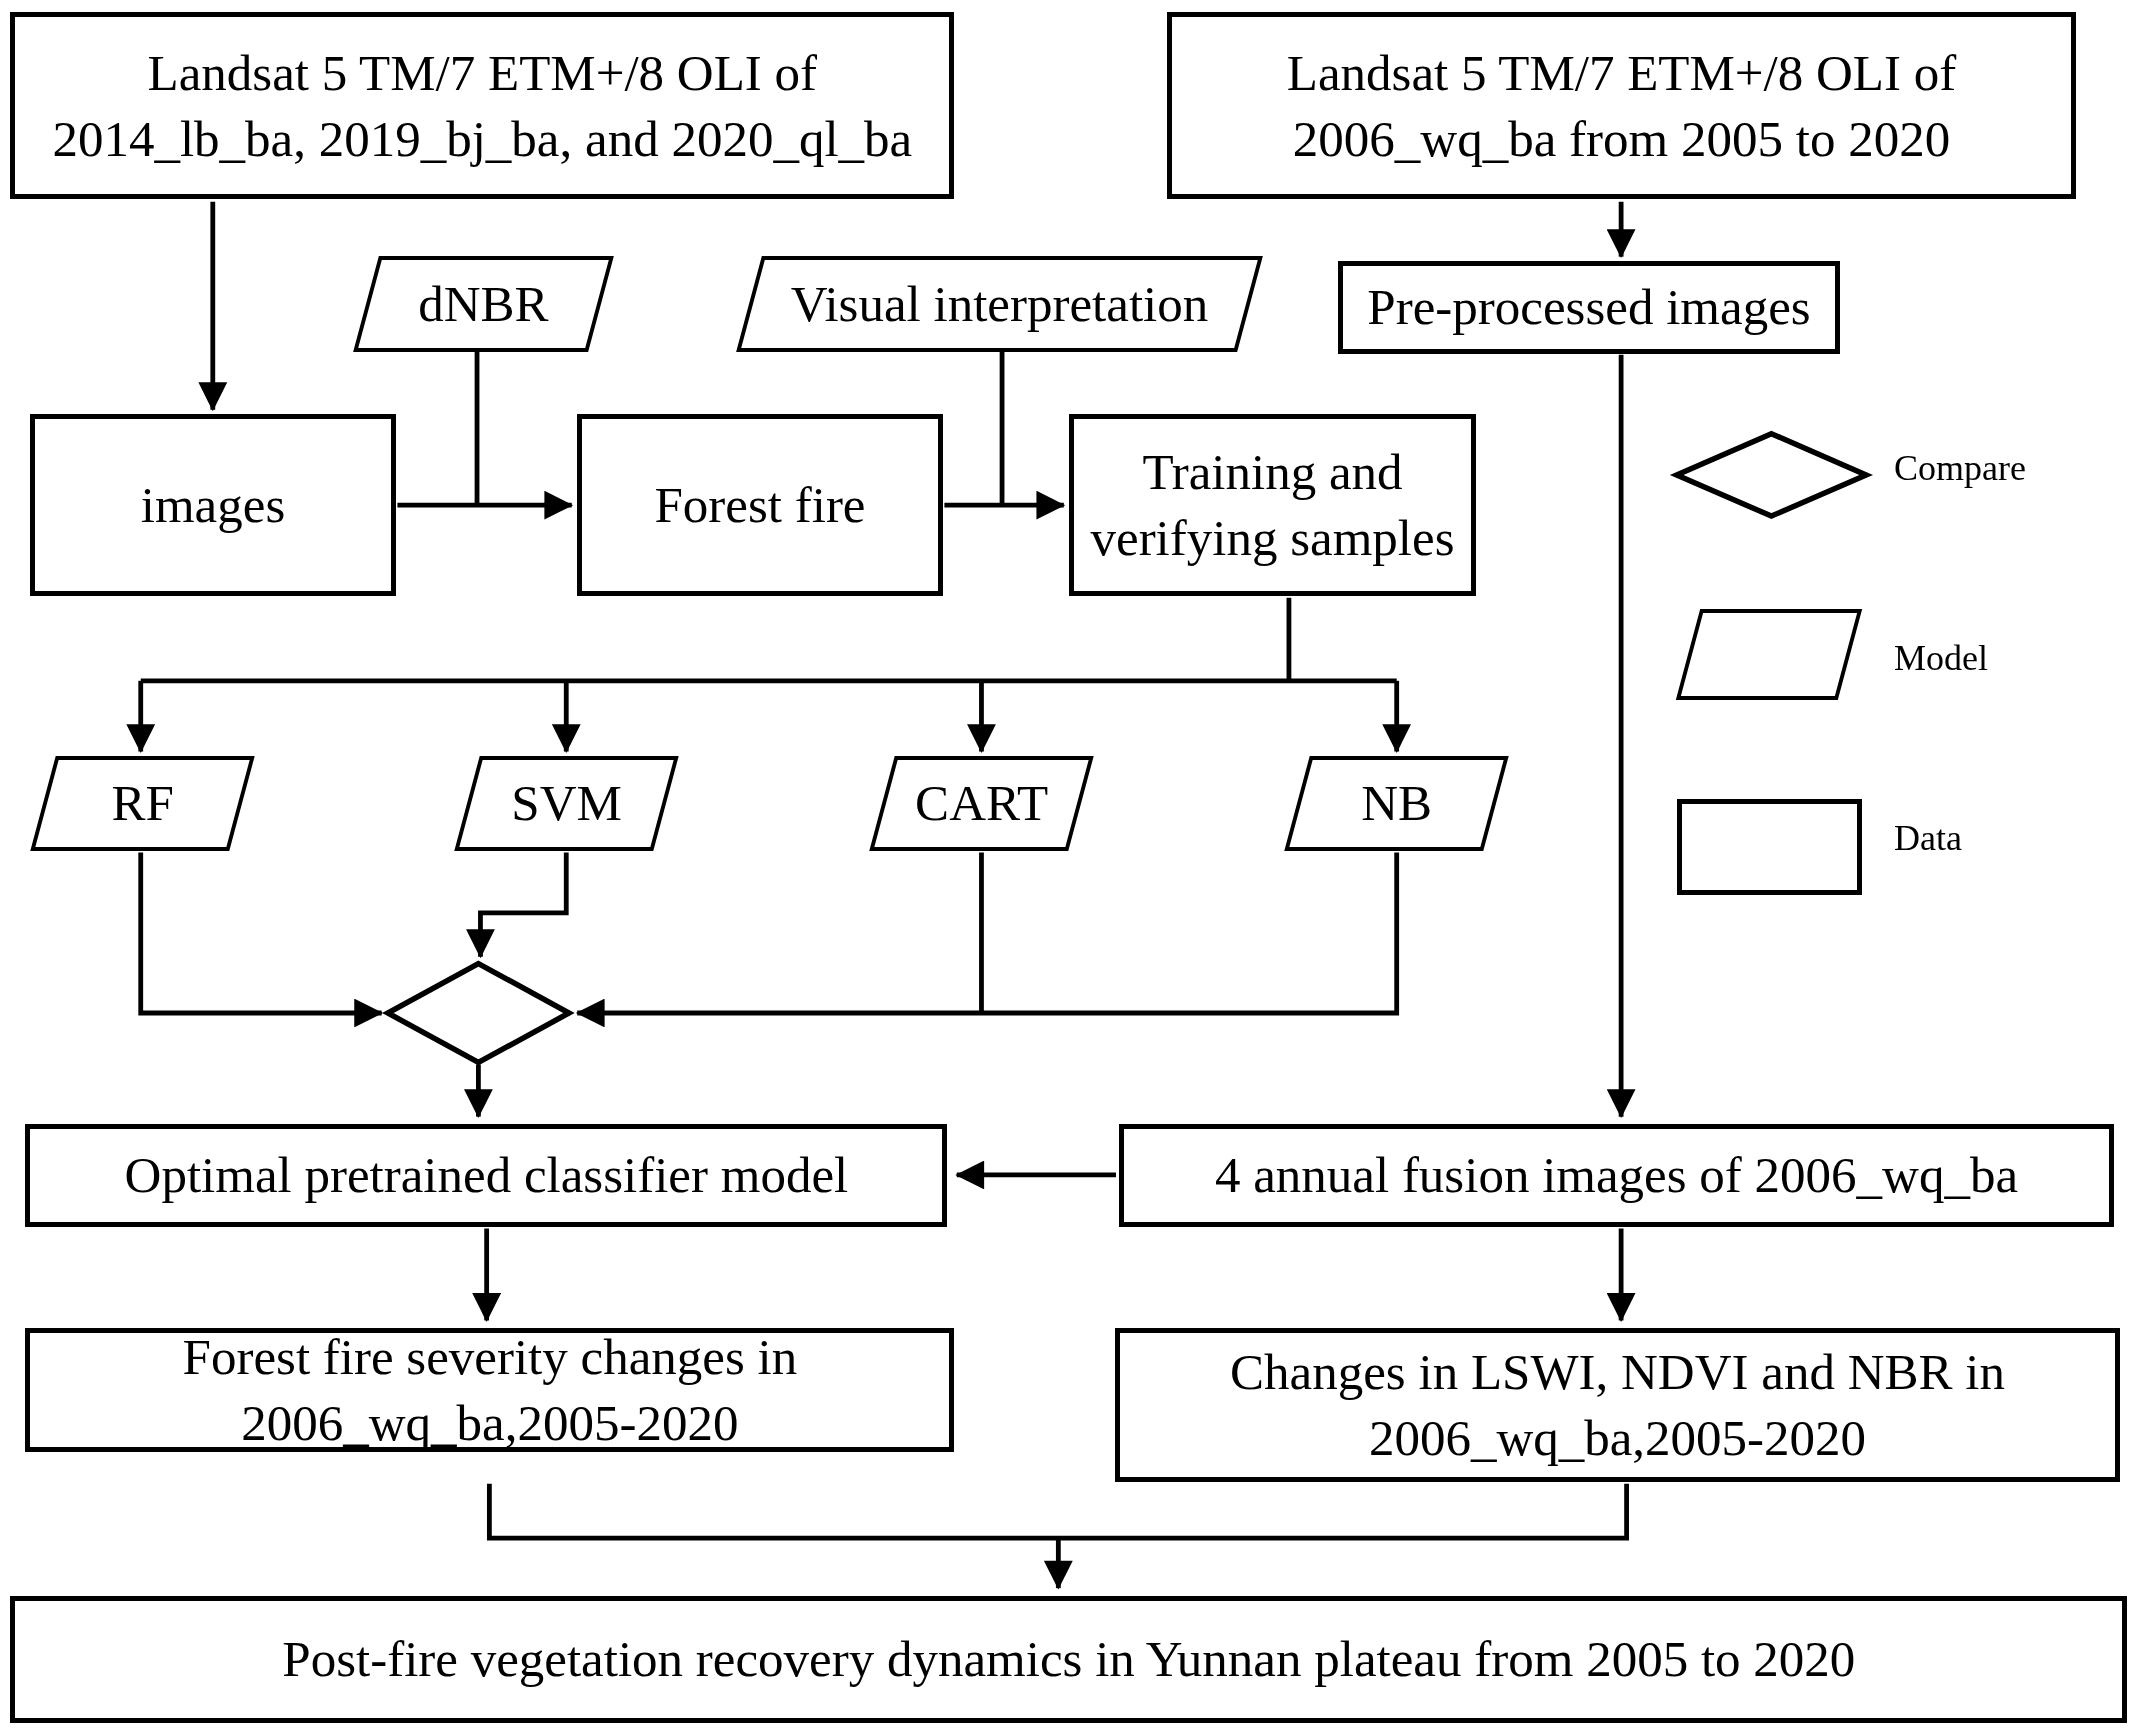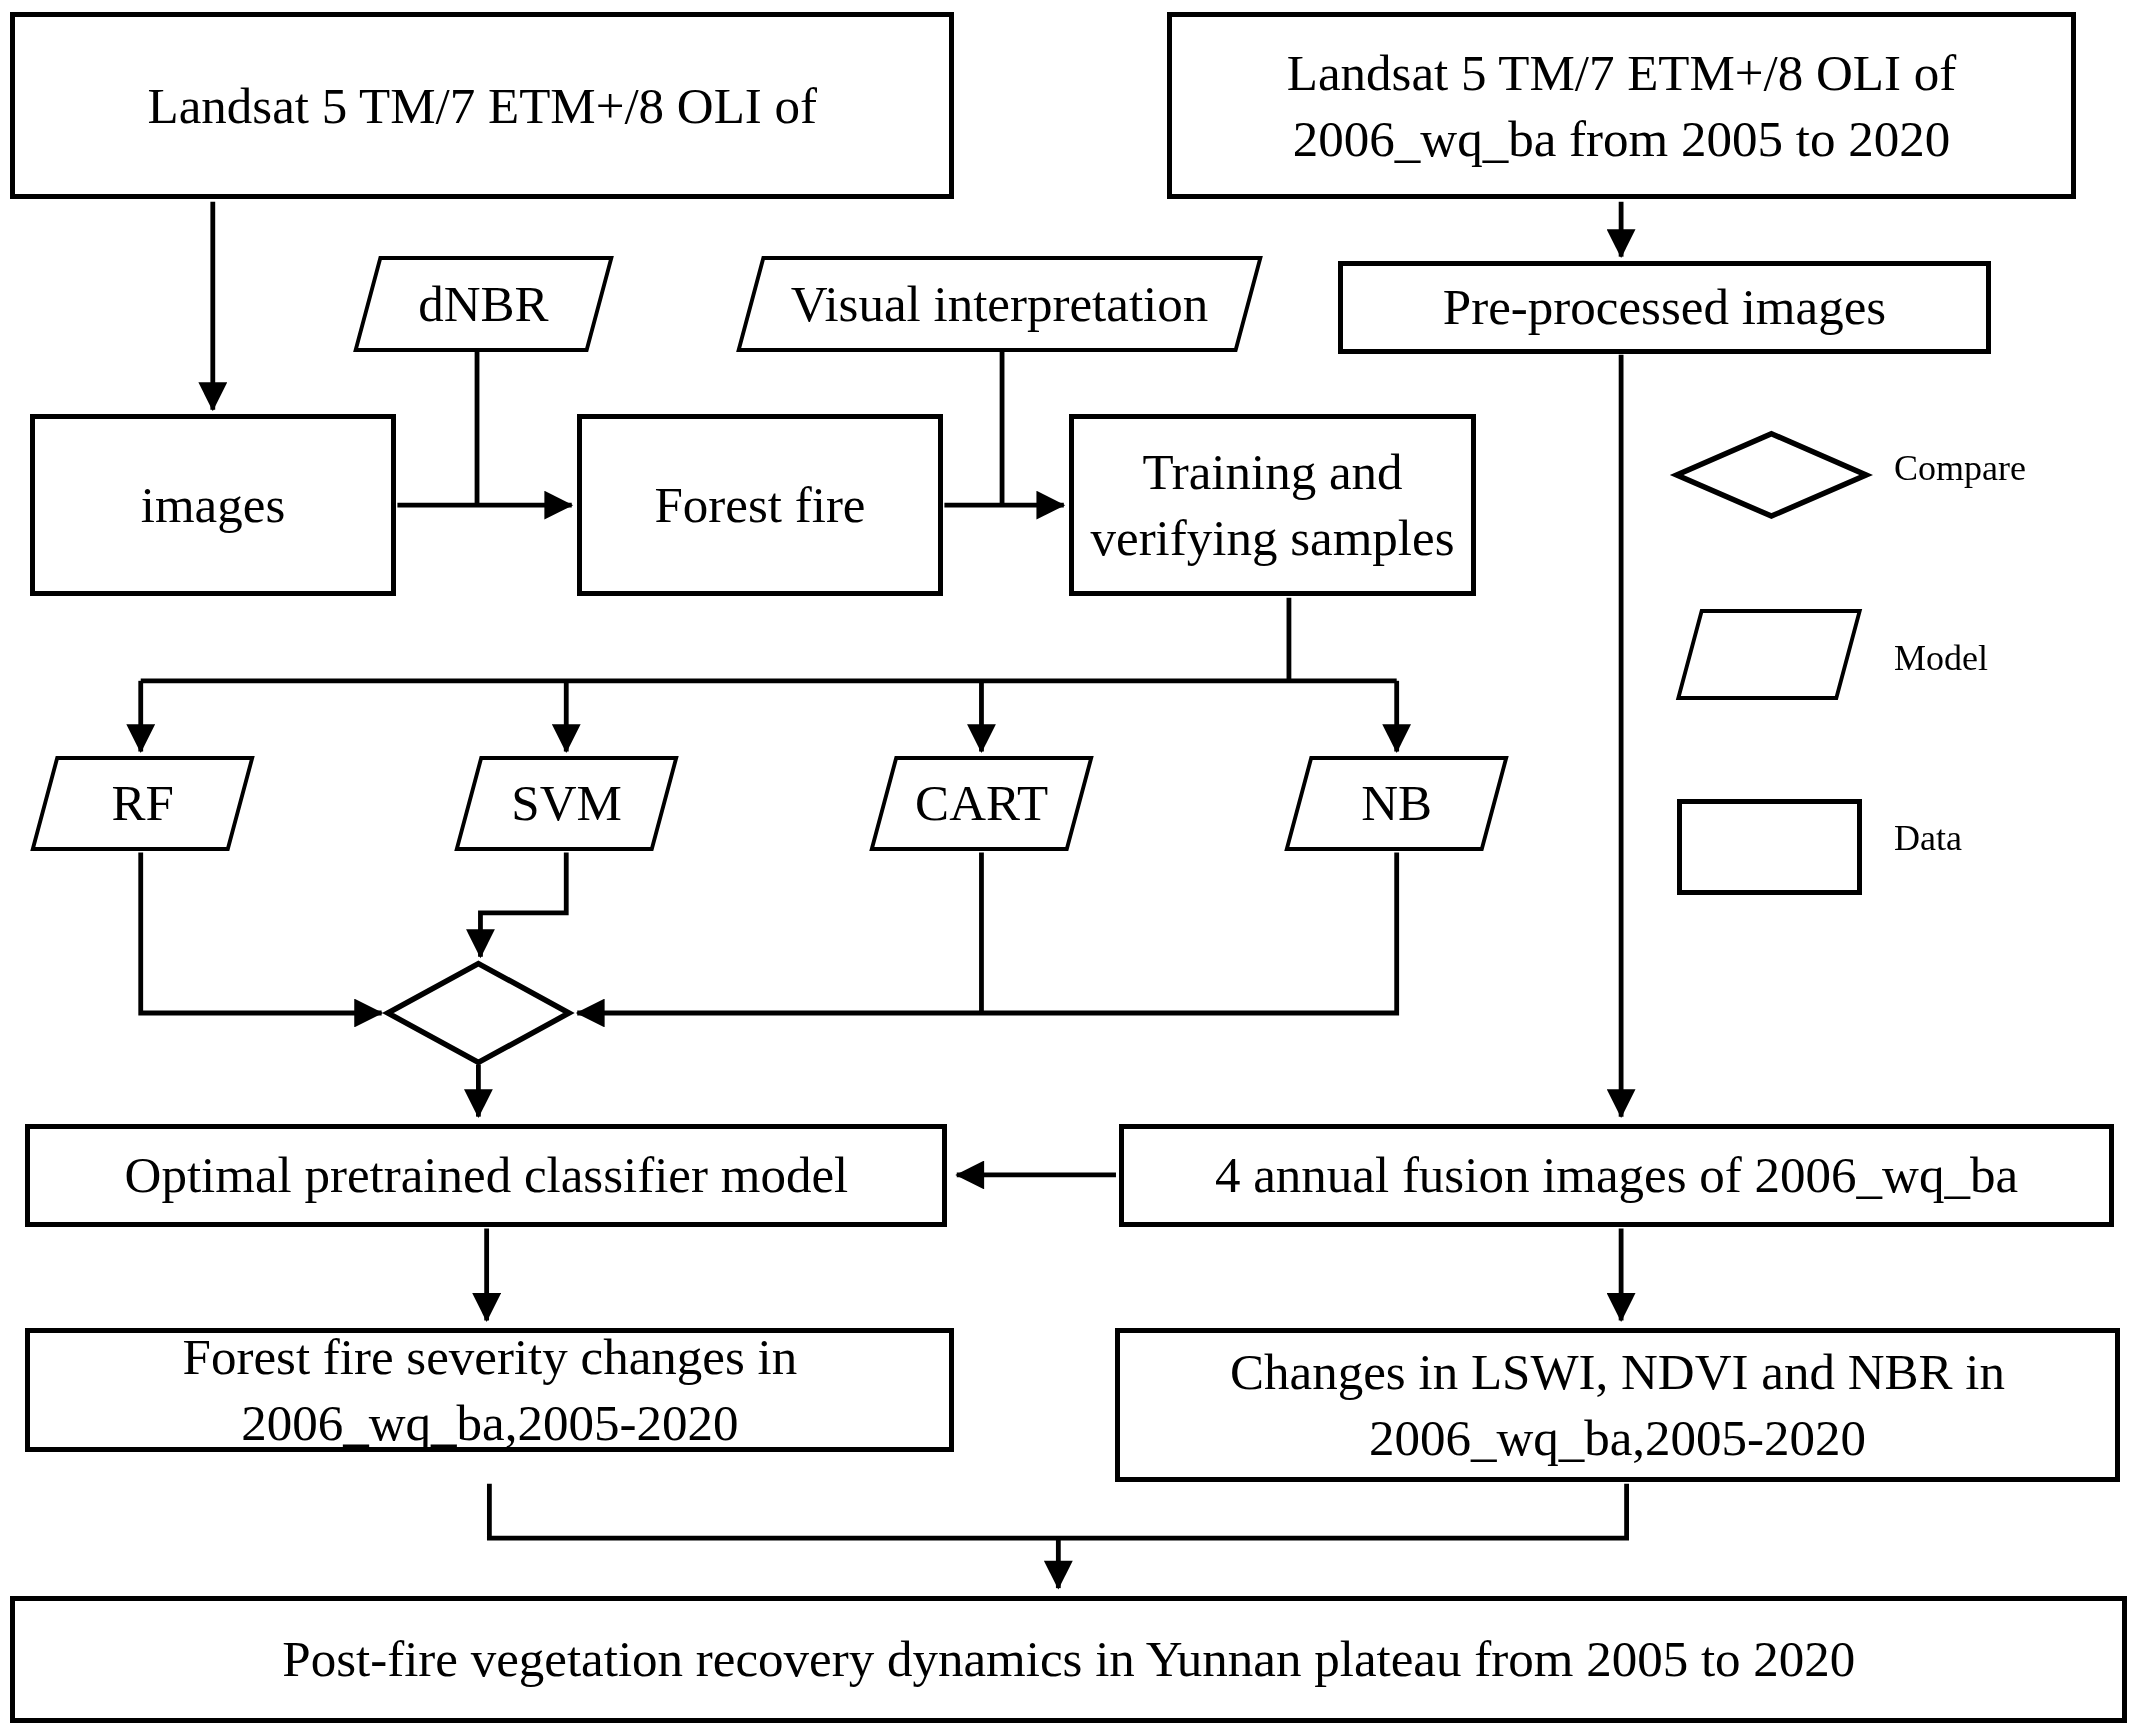--- a/index.html
+++ b/index.html
@@ -71,38 +71,39 @@
       <path d="M2362,1790 V1924" marker-end="url(#arrow)"></path>
       <path d="M713,2162 V2241 H2370 V2162"></path>
       <path d="M1542,2241 V2314" marker-end="url(#arrow)"></path>
     </g>
     <polygon points="697,1404 829,1476 697,1548 565,1476" fill="#ffffff" stroke="#000000" stroke-width="8"></polygon>
     <polygon points="2581,632 2719,692 2581,752 2443,692" fill="#ffffff" stroke="#000000" stroke-width="8"></polygon>
   </svg>
 
   <div class="node rect" style="left:10.3px;top:12.4px;width:944px;height:187px">
     <div class="line">Landsat 5 TM/7 ETM+/8 OLI of</div>
+    <div class="line">2014_lb_ba, 2019_bj_ba, and 2020_ql_ba</div>
   </div>
   <div class="node rect" style="left:1167px;top:12.4px;width:909px;height:187px">
     <div class="line">Landsat 5 TM/7 ETM+/8 OLI of</div>
     <div class="line">2006_wq_ba from 2005 to 2020</div>
   </div>
 
   <div class="node para" style="left:366px;top:256px;width:235px;height:96px">
     <div class="inner">
       <div class="line">dNBR</div>
     </div>
   </div>
   <div class="node para" style="left:749px;top:256px;width:501px;height:96px">
     <div class="inner">
       <div class="line">Visual interpretation</div>
     </div>
   </div>
 
-  <div class="node rect" style="left:1338px;top:261px;width:653px;height:93px">
+  <div class="node rect" style="left:1338px;top:261px;width:502px;height:93px">
     <div class="line">Pre-processed images</div>
   </div>
 
   <div class="node rect" style="left:30px;top:414px;width:366px;height:182px">
     <div class="line">images</div>
   </div>
   <div class="node rect" style="left:577px;top:414px;width:366px;height:182px">
     <div class="line">Forest fire</div>
   </div>
   <div class="node rect" style="left:1069px;top:414px;width:407px;height:182px">

